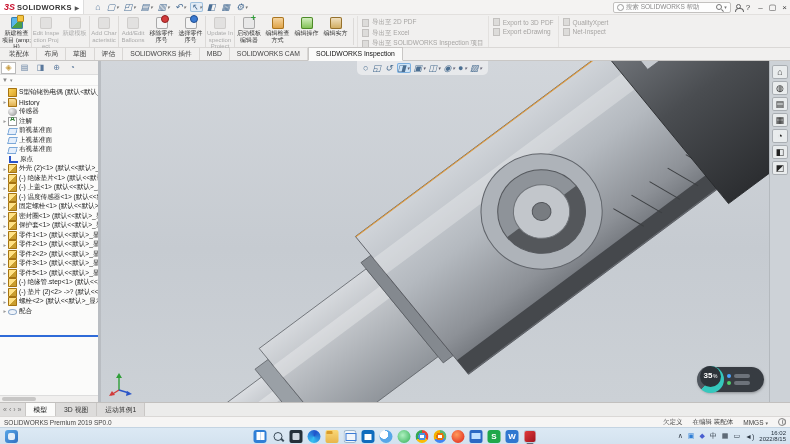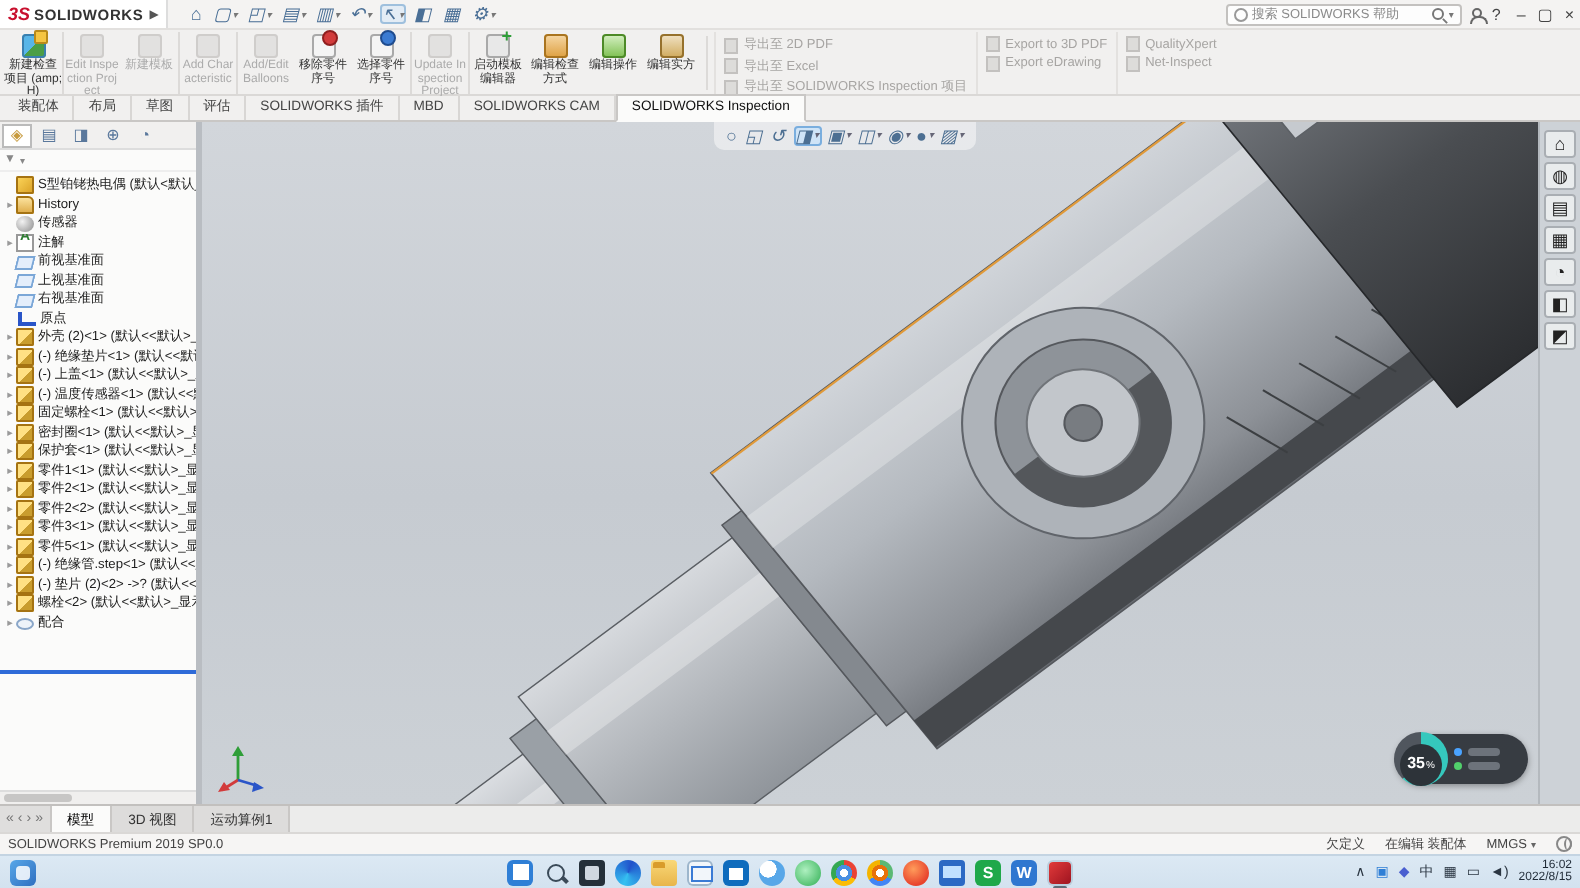--- a/index.html
+++ b/index.html
@@ -90,21 +90,21 @@
   .viewport{flex:1;position:relative;overflow:hidden;background:linear-gradient(180deg,#d2d6db 0%,#c6cbd1 55%,#ccd1d6 100%);}
   .model-svg{position:absolute;inset:0;width:100%;height:100%;}
   .headsup{position:absolute;top:0;left:256px;height:14px;display:flex;align-items:center;gap:3px;background:rgba(250,250,250,.55);border-radius:0 0 5px 5px;padding:0 6px;}
   .hbtn{display:flex;align-items:center;color:#4c6f92;font-size:9px;line-height:10px;}
   .hbtn .hcaret{font-size:5px;color:#667;margin-left:1px;}
   .hbtn.active{background:#cfe4f7;box-shadow:inset 0 0 0 1px #7aaede;border-radius:2px;padding:0 1px;}
   .taskpane{position:absolute;right:0;top:0;bottom:0;width:21px;background:#cdd2d7;border-left:1px solid #b4b9be;display:flex;flex-direction:column;align-items:center;padding-top:4px;gap:2px;}
   .tpbtn{width:16px;height:14px;background:#e9eced;box-shadow:inset 0 0 0 1px #a9aeb3;border-radius:2px;display:flex;align-items:center;justify-content:center;font-size:9px;}
   .triad{position:absolute;left:8px;bottom:6px;}
   .zoombadge{position:absolute;right:26px;bottom:10px;width:66px;height:25px;background:rgba(42,47,53,.92);border-radius:13px;display:flex;align-items:center;padding:0 5px 0 0;box-shadow:0 1px 3px rgba(0,0,0,.35);}
-  .zb-circle{width:27px;height:27px;border-radius:50%;background:conic-gradient(#35c8bd 0 62%,#50565e 62%);display:flex;align-items:flex-end;justify-content:center;margin:-1px 3px -1px -1px;flex:0 0 27px;}
+  .zb-circle{width:27px;height:27px;border-radius:50%;background:conic-gradient(#35c8bd 0 62%,#50565e 62%);display:flex;align-items:flex-start;justify-content:center;margin:-1px 3px -1px -1px;flex:0 0 27px;}
   .zb-inner{width:21px;height:21px;border-radius:50%;background:#2d3339;color:#fff;display:flex;align-items:baseline;justify-content:center;font-size:8px;font-weight:bold;padding-top:5px;}
   .zb-inner .pct{font-size:5px;font-weight:normal;margin-left:.5px;}
   .zb-rows{display:flex;flex-direction:column;gap:3px;flex:1;}
   .zb-row{display:flex;align-items:center;gap:3px;}
   .zb-dot{width:4px;height:4px;border-radius:50%;}
   .zb-dot.blue{background:#4aa3ff;}
   .zb-dot.green{background:#51d06b;}
   .zb-bar{width:16px;height:4px;border-radius:2px;background:#6d737b;}
 
   

